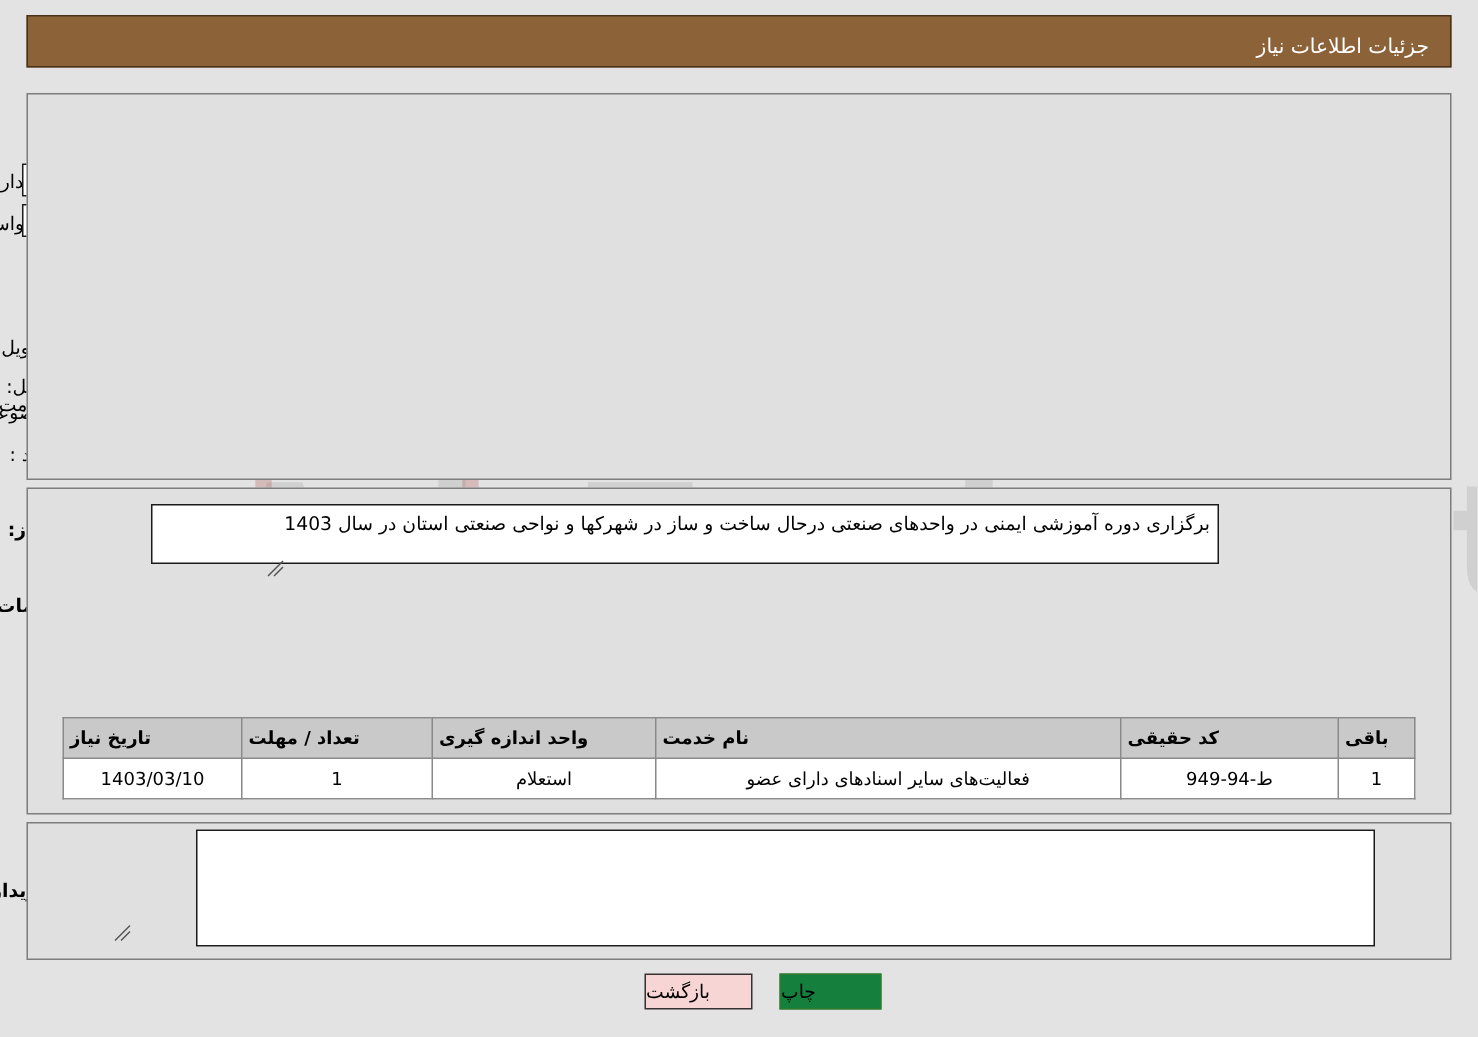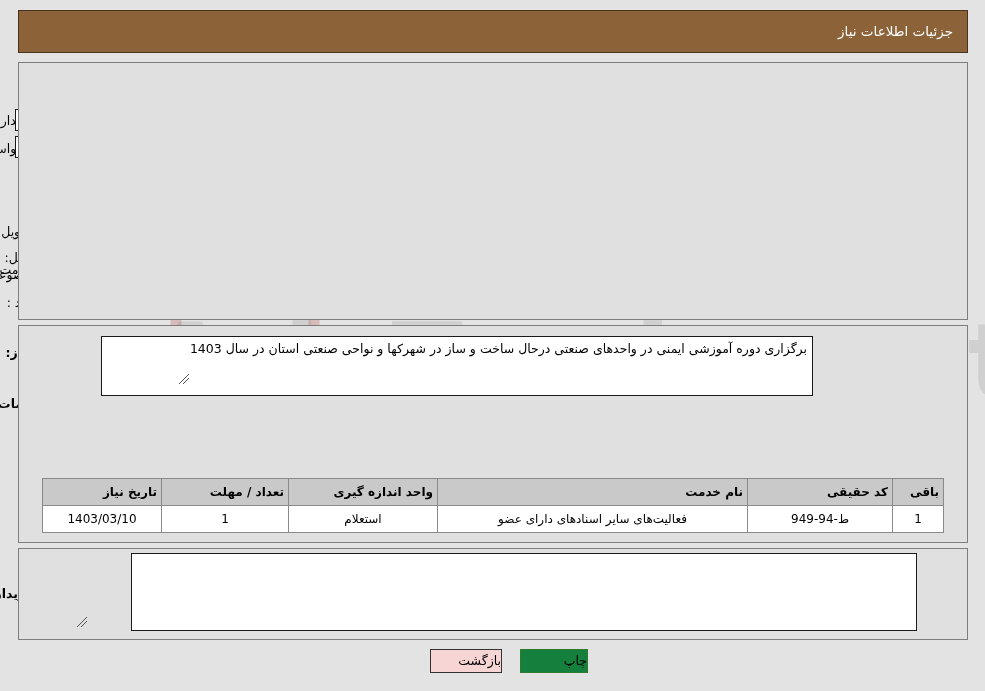--- a/index.html
+++ b/index.html
@@ -39,21 +39,21 @@
   .wm-shield {
     position: absolute;
     left: 170px; top: 120px;
     width: 150px; height: 185px;
   }
 
   
   .header-bar {
     position: absolute;
     left: 18px; top: 10px;
-    width: 950px; height: 43px;
+    width: 950px; height: 35px;
     background: #8c6239;
     border: 1px solid #4a331c;
     box-sizing: border-box;
     z-index: 3;
   }
   .header-title {
     position: absolute;
     right: 14px; top: 12px;
     color: #ffffff;
     font-size: 13.5px;
@@ -186,41 +186,41 @@
     z-index: 2;
     table-layout: fixed;
   }
   table.items th {
     background: #c9c9c9;
     border: 1px solid #8a8a8a;
     color: #000;
     font-weight: bold;
     height: 26px;
     padding: 0 4px;
-    text-align: right;
+    text-align: left;
     font-size: 12px;
   }
   table.items td {
     background: #ffffff;
     border: 1px solid #8a8a8a;
     height: 26px;
     padding: 0 4px;
     text-align: center;
     font-size: 12px;
     color: #000;
   }
 
   
   .btn {
     position: absolute;
     height: 24px;
     box-sizing: border-box;
     font-size: 12.5px;
     line-height: 22px;
-    text-align: right;
+    text-align: left;
     cursor: pointer;
     z-index: 3;
   }
   .btn-back {
     background: #f8d5d5;
     border: 1px solid #333;
     color: #000;
   }
   .btn-print {
     background: #15803d;
@@ -301,21 +301,21 @@
     <div class="radio-item">
       <span class="radio on"></span>
       <span class="radio-label">متوسط</span>
     </div>
   </div>
   <div class="plain-text" style="right:355px; top:295px;">پرداخت تمام یا بخشی از مبلغ خرید،از محل "اسناد خزانه اسلامی" خواهد بود.</div>
 
   <div class="panel panel-mid"></div>
 
   <div class="sec-head" style="right:890px; top:345px;">شرح کلی نیاز:</div>
-  <div class="textbox" style="right:172px; top:336px; width:712px; height:60px; z-index:2;">برگزاری دوره آموزشی ایمنی در واحدهای صنعتی درحال ساخت و ساز در شهرکها و نواحی صنعتی استان در سال 1403</div>
+  <div class="textbox" style="right:172px; top:336px; width:712px; height:40px; z-index:2;">برگزاری دوره آموزشی ایمنی در واحدهای صنعتی درحال ساخت و ساز در شهرکها و نواحی صنعتی استان در سال 1403</div>
   <svg class="resize-grip" style="left:178px; top:373px; z-index:3;" viewBox="0 0 12 12">
     <path d="M1 11 L11 1 M5 11 L11 5" stroke="#555" stroke-width="1" fill="none"></path>
   </svg>
 
   <div class="sec-head" style="right:890px; top:396px;">اطلاعات خدمات مورد نیاز</div>
 
   <div class="sec-head" style="right:890px; top:439px;">گروه خدمت:</div>
   <div class="field right" style="right:174px; top:434px; width:710px;">سایر فعالیت‌های خدماتی</div>
 
   <table class="items">

